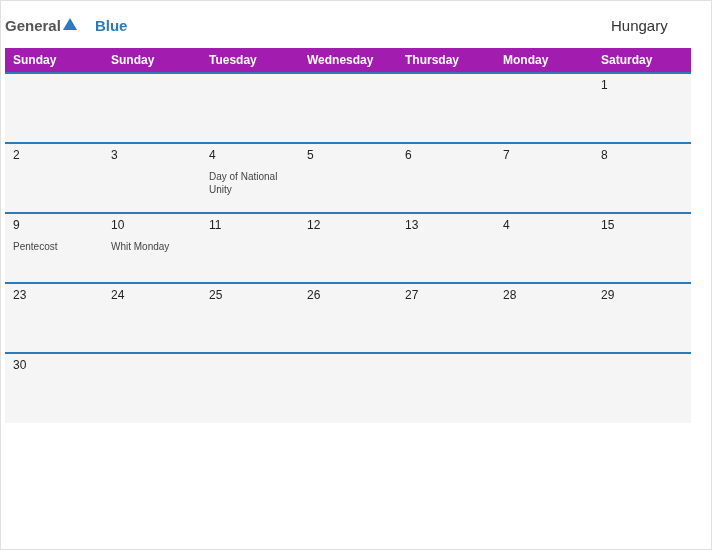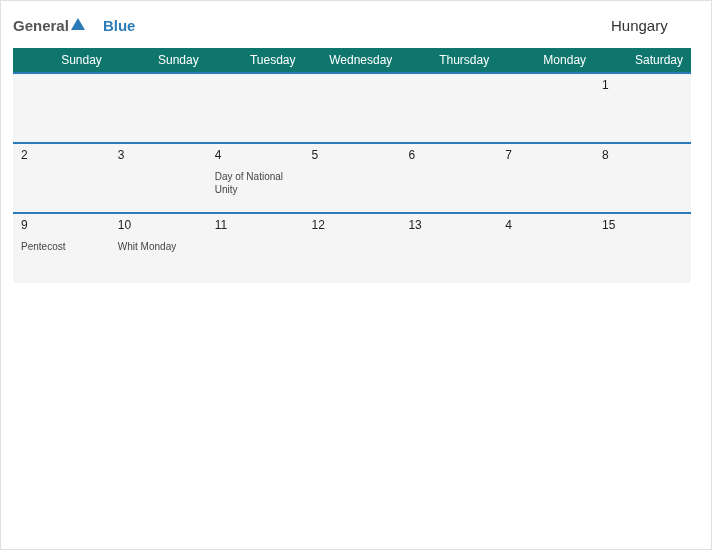--- a/index.html
+++ b/index.html
@@ -8,21 +8,21 @@
       font-family: Arial, sans-serif;
       display: flex;
       justify-content: center;
       align-items: center;
       min-height: 100vh;
     }
     .calendar-container {
       width: 712px;
       min-height: 550px;
       background: #fff;
-      padding: 16px 20px 20px 12px;
+      padding: 16px 20px 20px 4px;
       border: 1px solid #e0e0e0;
     }
     .header {
       display: flex;
       align-items: center;
       justify-content: space-between;
       margin-bottom: 14px;
     }
     .logo {
       display: flex;
@@ -62,26 +62,26 @@
       font-size: 15px;
       color: #333;
       text-align: left;
       min-width: 80px;
     }
     .calendar-table {
       width: 100%;
       border-collapse: collapse;
     }
     .calendar-table thead tr th {
-      background: #0f766e;
+      background: #a21caf;
       color: #fff;
       font-size: 12px;
-      font-weight: normal;
+      font-weight: bold;
       padding: 5px 8px;
-      text-align: right;
+      text-align: left;
       border: none;
     }
     .calendar-table tbody tr {
       border-top: 2px solid #2b7bb9;
     }
     .calendar-table tbody tr td {
       background: #f5f5f5;
       vertical-align: top;
       padding: 4px 8px 14px 8px;
       font-size: 12px;
@@ -191,15 +191,49 @@
           <td>
             <span class="day-num">13</span>
           </td>
           <td>
             <span class="day-num">4</span>
           </td>
           <td>
             <span class="day-num">15</span>
           </td>
         </tr>
+        <tr>
+          <td>
+            <span class="day-num">23</span>
+          </td>
+          <td>
+            <span class="day-num">24</span>
+          </td>
+          <td>
+            <span class="day-num">25</span>
+          </td>
+          <td>
+            <span class="day-num">26</span>
+          </td>
+          <td>
+            <span class="day-num">27</span>
+          </td>
+          <td>
+            <span class="day-num">28</span>
+          </td>
+          <td>
+            <span class="day-num">29</span>
+          </td>
+        </tr>
+        <tr class="last-row">
+          <td>
+            <span class="day-num">30</span>
+          </td>
+          <td class="empty"></td>
+          <td class="empty"></td>
+          <td class="empty"></td>
+          <td class="empty"></td>
+          <td class="empty"></td>
+          <td class="empty"></td>
+        </tr>
       </tbody>
   </table>
 </div>
 
 </body></html>

